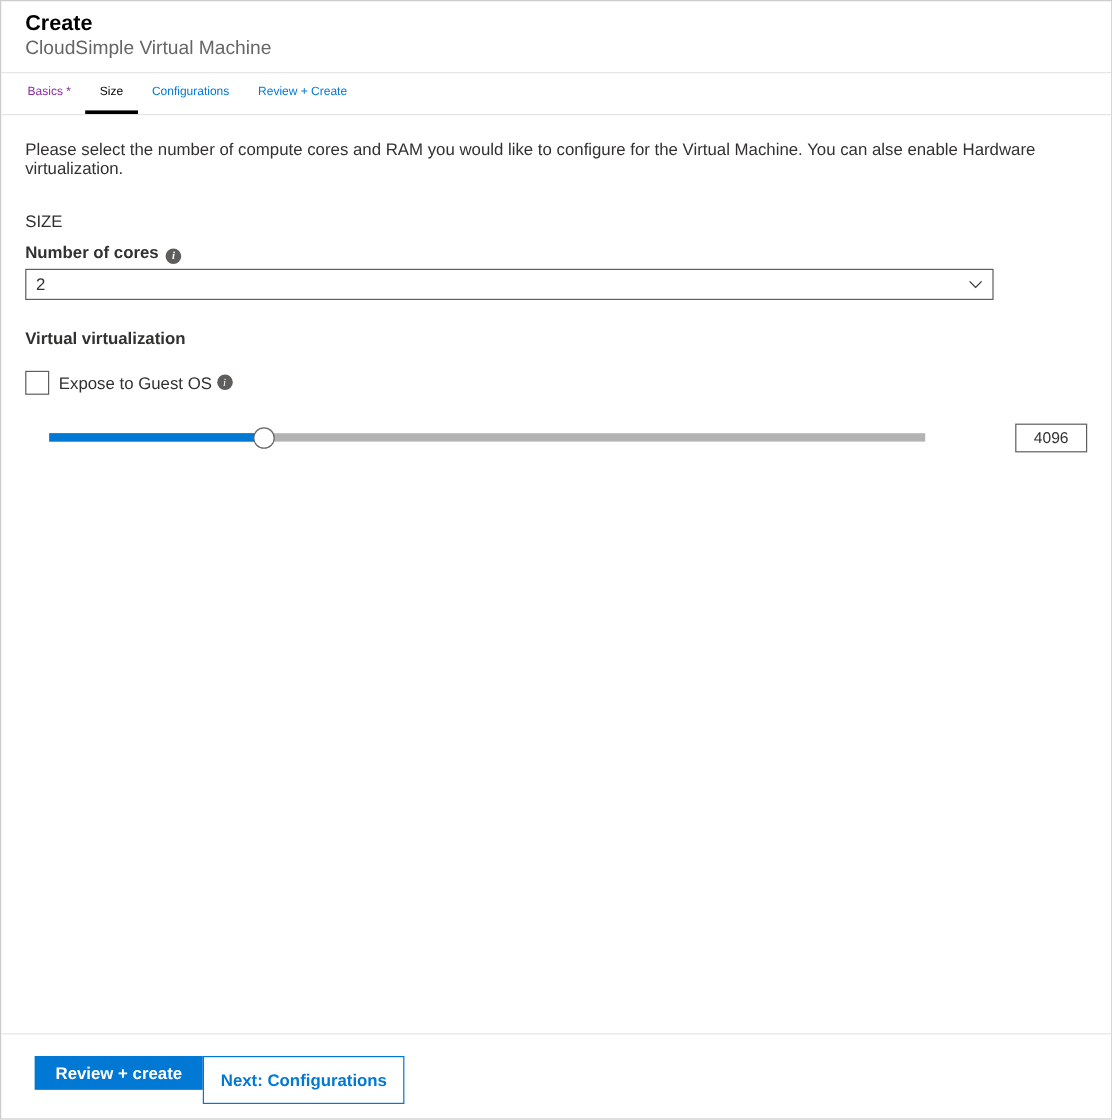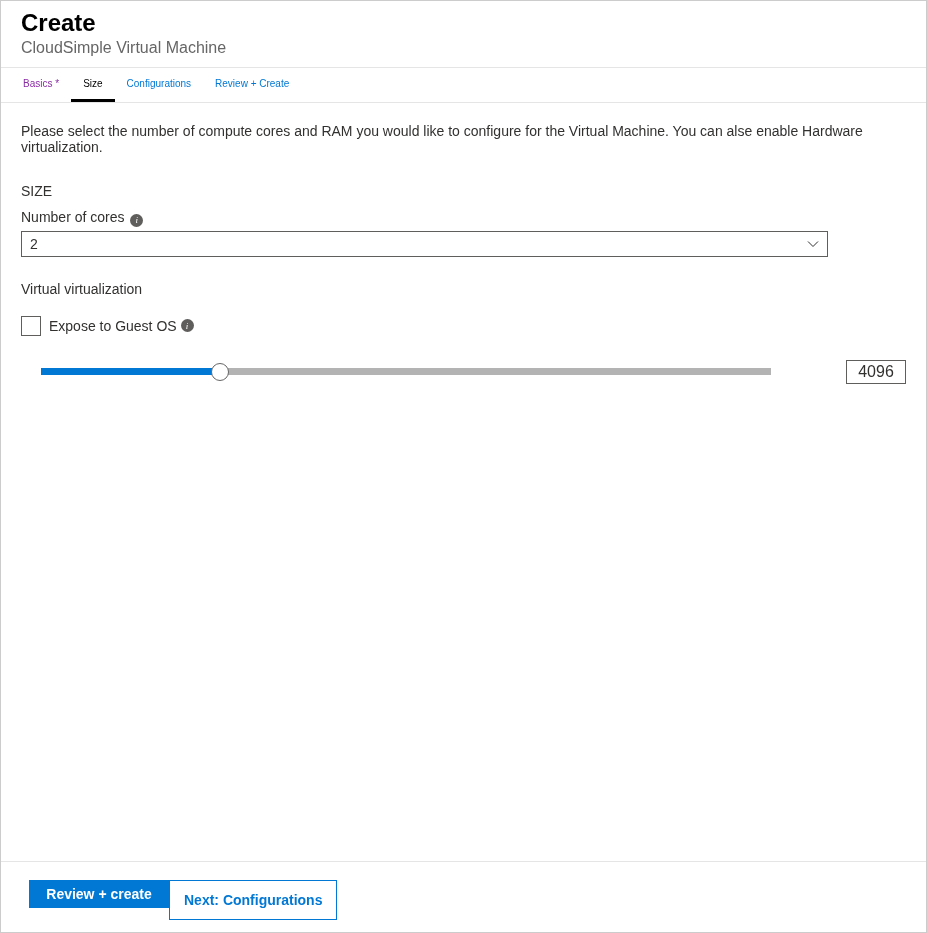--- a/index.html
+++ b/index.html
@@ -12,21 +12,21 @@
       background: #fff;
       width: 927px;
       height: 933px;
       border: 1px solid #ccc;
       position: relative;
     }
     .header {
       padding: 8px 20px 10px 20px;
     }
     .header-title {
-      font-size: 24px;
+      font-size: 18px;
       font-weight: 600;
       color: #000;
       margin: 0;
     }
     .header-subtitle {
       font-size: 16px;
       color: #666;
       margin-top: 2px;
     }
     .tabs {
@@ -60,20 +60,21 @@
       font-size: 14px;
       font-weight: 400;
       margin-top: 28px;
       margin-bottom: 10px;
       color: #323130;
     }
     .field-label {
       font-size: 14px;
       color: #323130;
       margin-bottom: 4px;
+      font-weight: bold;
     }
     .info-icon {
       display: inline-flex;
       align-items: center;
       justify-content: center;
       width: 13px;
       height: 13px;
       border-radius: 50%;
       background: #605e5c;
       color: #fff;
@@ -149,21 +150,21 @@
       background: #fff;
       border: 1px solid #666;
       left: calc(24.5% - 9px);
       cursor: pointer;
     }
     .slider-value {
       width: 60px;
       height: 24px;
       border: 1px solid #605e5c;
       text-align: center;
-      font-size: 16px;
+      font-size: 13px;
       line-height: 22px;
       margin-left: auto;
     }
     .footer {
       position: absolute;
       bottom: 0;
       left: 0;
       right: 0;
       border-top: 1px solid #e5e5e5;
       padding: 18px 28px 12px 28px;

